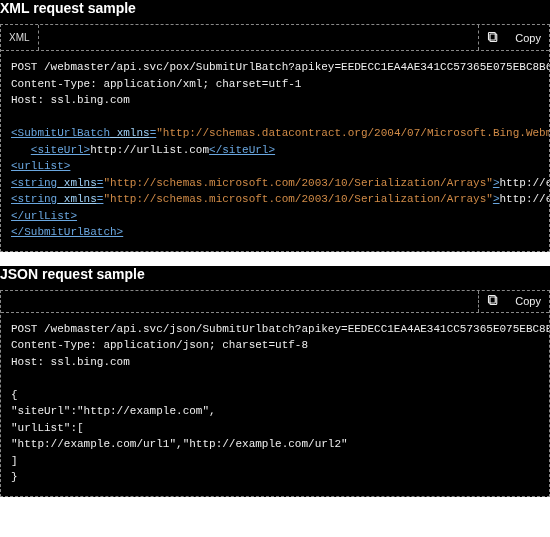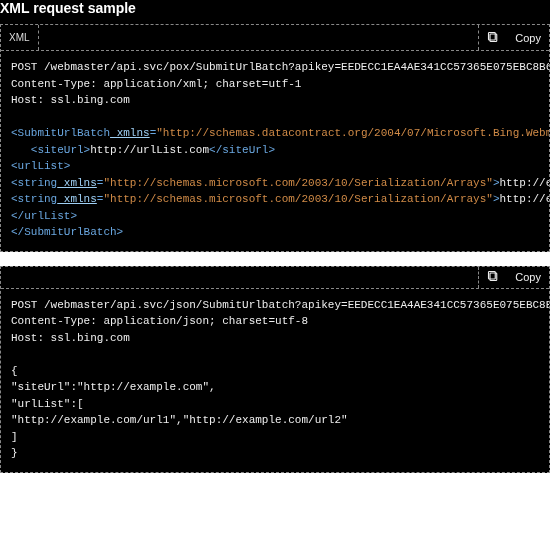--- a/index.html
+++ b/index.html
@@ -58,21 +58,21 @@
     overflow-y: hidden;
   }
   pre.code {
     color: #eee;
     font-family: Consolas, "Courier New", monospace;
     font-size: 11px;
     line-height: 1.5;
     padding: 8px 10px 10px 10px;
     white-space: pre;
   }
-  .tok-tag { color: #6aa7e0; }
+  .tok-tag { color: #6aa7e0; text-decoration: underline; }
   .tok-attr { color: #9fd0f5; text-decoration: underline; }
   .tok-str { color: #d18b47; }
   .tok-text { color: #eee; }
   
   .code-scroll::-webkit-scrollbar { height: 14px; background: #2a2a2a; }
   .code-scroll::-webkit-scrollbar-thumb { background: #bfbfbf; }
   .code-scroll::-webkit-scrollbar-button:single-button {
     background: #2a2a2a; width: 14px; height: 14px;
   }
   
@@ -112,20 +112,21 @@
 <span class="tok-tag">&lt;urlList&gt;</span>
 <span class="tok-tag">&lt;string</span><span class="tok-attr"> xmlns</span><span class="tok-tag">=</span><span class="tok-str">"http://schemas.microsoft.com/2003/10/Serialization/Arrays"</span><span class="tok-tag">&gt;</span><span class="tok-text">http://example.com/url1</span>
 <span class="tok-tag">&lt;string</span><span class="tok-attr"> xmlns</span><span class="tok-tag">=</span><span class="tok-str">"http://schemas.microsoft.com/2003/10/Serialization/Arrays"</span><span class="tok-tag">&gt;</span><span class="tok-text">http://example.com/url2</span>
 <span class="tok-tag">&lt;/urlList&gt;</span>
 <span class="tok-tag">&lt;/SubmitUrlBatch&gt;</span></pre>
     </div>
   </div>
 </div>
 
 <div class="block">
+  <div class="heading">JSON request sample</div>
   <div class="code-panel">
     <div class="top-only-copy">
       <button class="copy-btn">
         <span>
           <svg viewBox="0 0 16 16">
               <rect x="4" y="4" width="9" height="10" rx="1"></rect>
               <rect x="2" y="2" width="9" height="10" rx="1"></rect>
             </svg>
         </span>
         <span>Copy</span>

